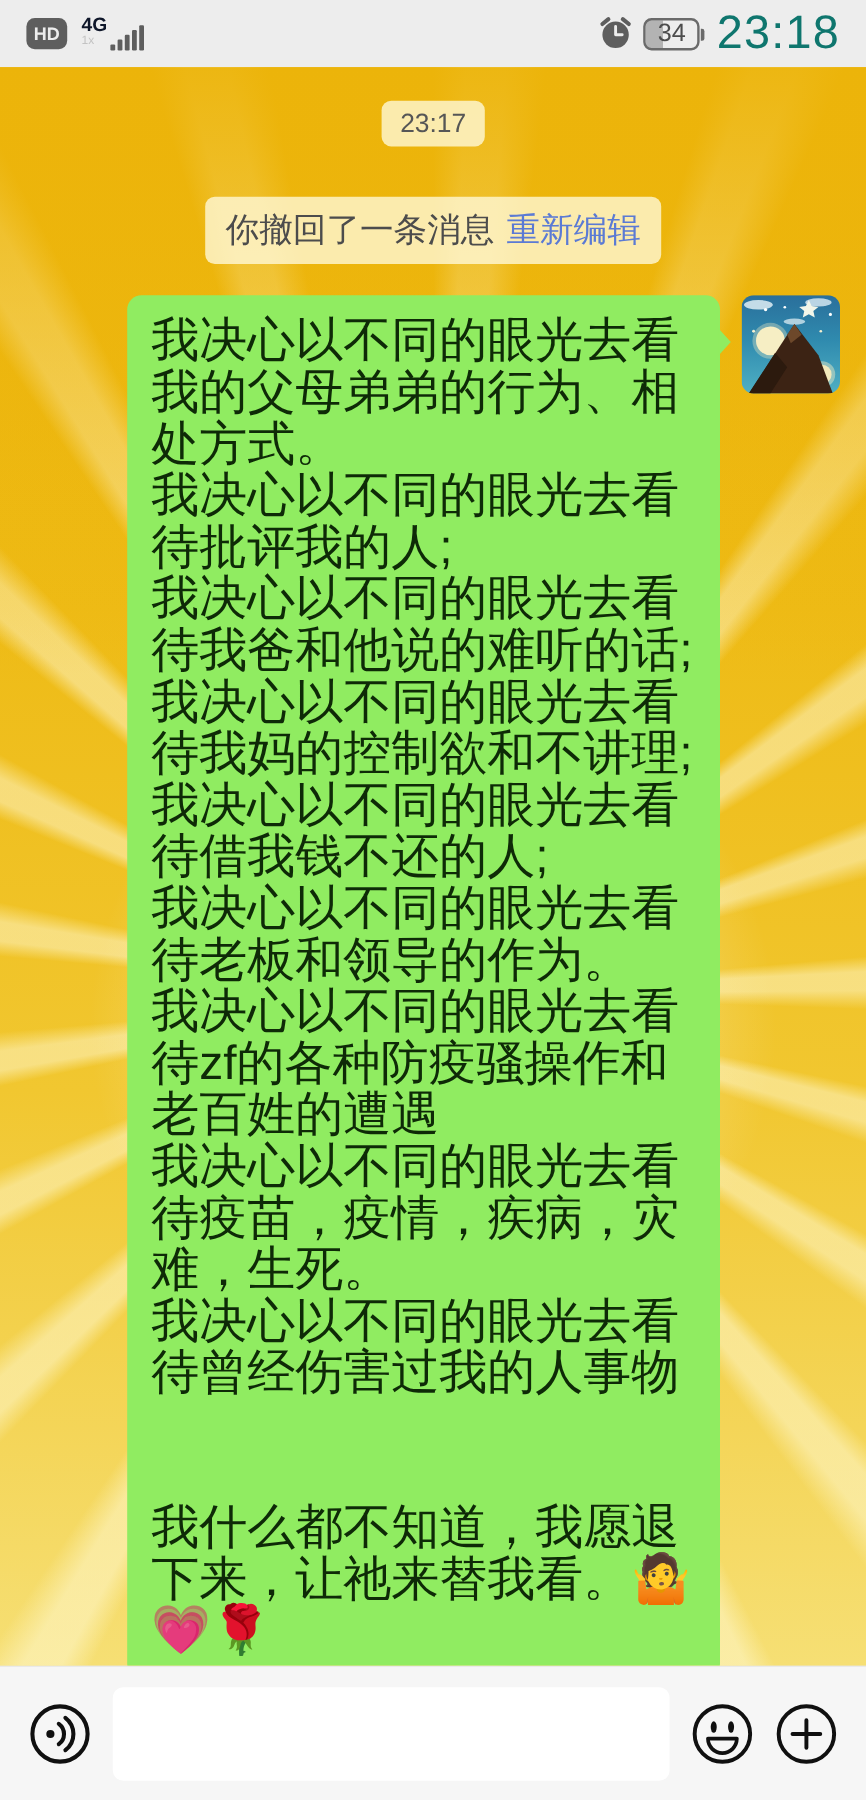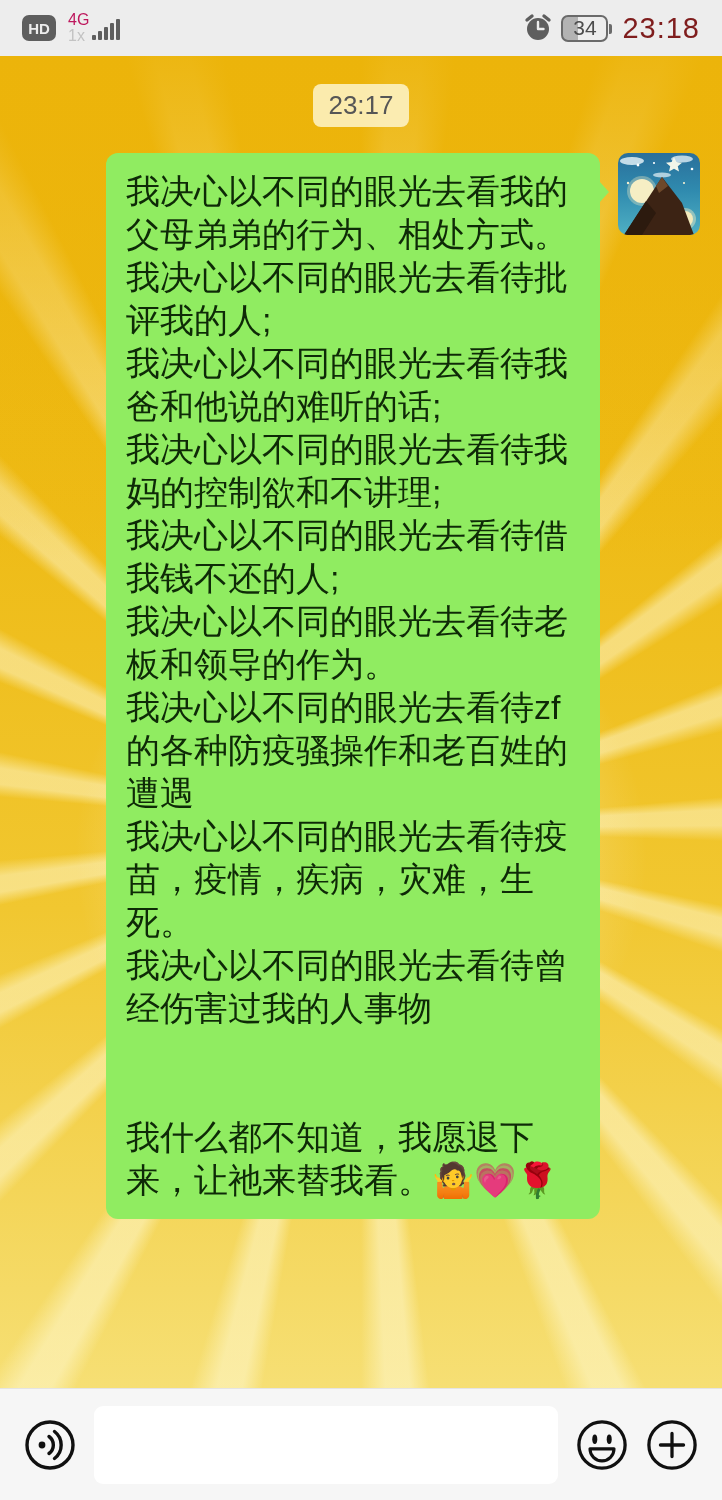--- a/index.html
+++ b/index.html
@@ -18,25 +18,25 @@
     padding:0 22px; color:#5c5c5c;
   }
   .sb-left, .sb-right { display:flex; align-items:center; gap:8px; }
   .hd-badge {
     width:34px; height:26px; background:#5e5e5e; color:#ededed;
     border-radius:7px; font-size:15px; font-weight:bold;
     display:flex; align-items:center; justify-content:center;
   }
   .net-block { display:flex; align-items:flex-start; gap:3px; margin-left:4px; }
   .net-col { display:flex; flex-direction:column; align-items:flex-start; line-height:1; }
-  .net-4g { font-size:16px; font-weight:normal; color:#be185d; }
-  .net-sub { font-size:16px; color:#c3c3c3; margin-top:0; }
+  .net-4g { font-size:16px; font-weight:bold; color:#0f172a; }
+  .net-sub { font-size:10px; color:#c3c3c3; margin-top:0; }
   .sig-bars { display:flex; align-items:flex-end; gap:2px; height:24px; margin-top:4px; }
   .sig-bars span { width:4px; background:#5e5e5e; border-radius:1px; display:block; }
-  .time-text { font-size:29px; color:#7f1d1d; margin-left:6px; letter-spacing:1px; }
+  .time-text { font-size:39px; color:#0f766e; margin-left:6px; letter-spacing:1px; }
   .battery {
     position:relative; width:47px; height:27px; border:2.5px solid #6a6a6a;
     border-radius:7px; display:flex; align-items:center; justify-content:center;
     font-size:21px; color:#4c4c4c;
     background:linear-gradient(90deg,#b3b3b3 0 34%,rgba(0,0,0,0) 34%);
   }
   .battery::after {
     content:""; position:absolute; right:-6px; top:7px; width:3.5px; height:10px;
     background:#6a6a6a; border-radius:0 2px 2px 0;
   }
@@ -62,21 +62,21 @@
       radial-gradient(ellipse 55% 30% at 50% 60%, rgba(255,253,232,0.75), rgba(255,253,232,0) 72%),
       repeating-conic-gradient(from 168deg at 50% 58%,
         rgba(255,252,222,0) 0deg 5deg,
         rgba(255,250,214,0.5) 7deg 9.5deg,
         rgba(255,252,222,0) 12deg 17deg),
       linear-gradient(180deg,#ecb40b 0%,#eebb16 34%,#f1c730 64%,#f6df74 100%);
   }
   .time-badge {
     margin:28px auto 0; width:max-content;
     background:rgba(255,250,219,0.78); border-radius:8px;
-    padding:6px 15px; font-size:26px; color:#565656;
+    padding:6px 15px; font-size:22px; color:#565656;
   }
   .recall-badge {
     margin:42px auto 0; width:max-content;
     background:rgba(255,250,219,0.78); border-radius:8px;
     padding:9px 17px; font-size:28px; color:#4c4c4c;
   }
   .recall-link { color:#5b7ad4; margin-left:10px; cursor:pointer; }
 
   .message-row {
     display:flex; justify-content:flex-end; align-items:flex-start;
@@ -85,21 +85,21 @@
   .bubble {
     position:relative; width:494px; background:#90ec61;
     border-radius:12px; padding:17px 20px;
   }
   .bubble::after {
     content:""; position:absolute; right:-9px; top:28px;
     width:0; height:0; border-top:11px solid transparent;
     border-bottom:11px solid transparent; border-left:10px solid #90ec61;
   }
   .bubble-text {
-    font-size:34px; line-height:43px; color:#0e2a07; white-space:pre-wrap;
+    font-size:40px; line-height:43px; color:#0e2a07; white-space:pre-wrap;
     word-break:break-all;
   }
   .avatar {
     width:82px; height:82px; border-radius:10px; overflow:hidden;
     margin-left:18px; flex:0 0 auto; display:block;
   }
 
   
   .input-bar {
     height:112px; flex:0 0 auto; background:#f6f6f6;
@@ -146,20 +146,21 @@
         <span>34</span>
       </div>
       <div class="time-text">23:18</div>
     </div>
   </div>
 
 
   <div class="chat-area">
     <div class="time-badge">23:17</div>
 
+    <div class="recall-badge"><span>你撤回了一条消息</span><span class="recall-link">重新编辑</span></div>
 
     <div class="message-row">
       <div class="bubble">
         <div class="bubble-text">我决心以不同的眼光去看我的父母弟弟的行为、相处方式。
 我决心以不同的眼光去看待批评我的人;
 我决心以不同的眼光去看待我爸和他说的难听的话;
 我决心以不同的眼光去看待我妈的控制欲和不讲理;
 我决心以不同的眼光去看待借我钱不还的人;
 我决心以不同的眼光去看待老板和领导的作为。
 我决心以不同的眼光去看待zf的各种防疫骚操作和老百姓的遭遇

